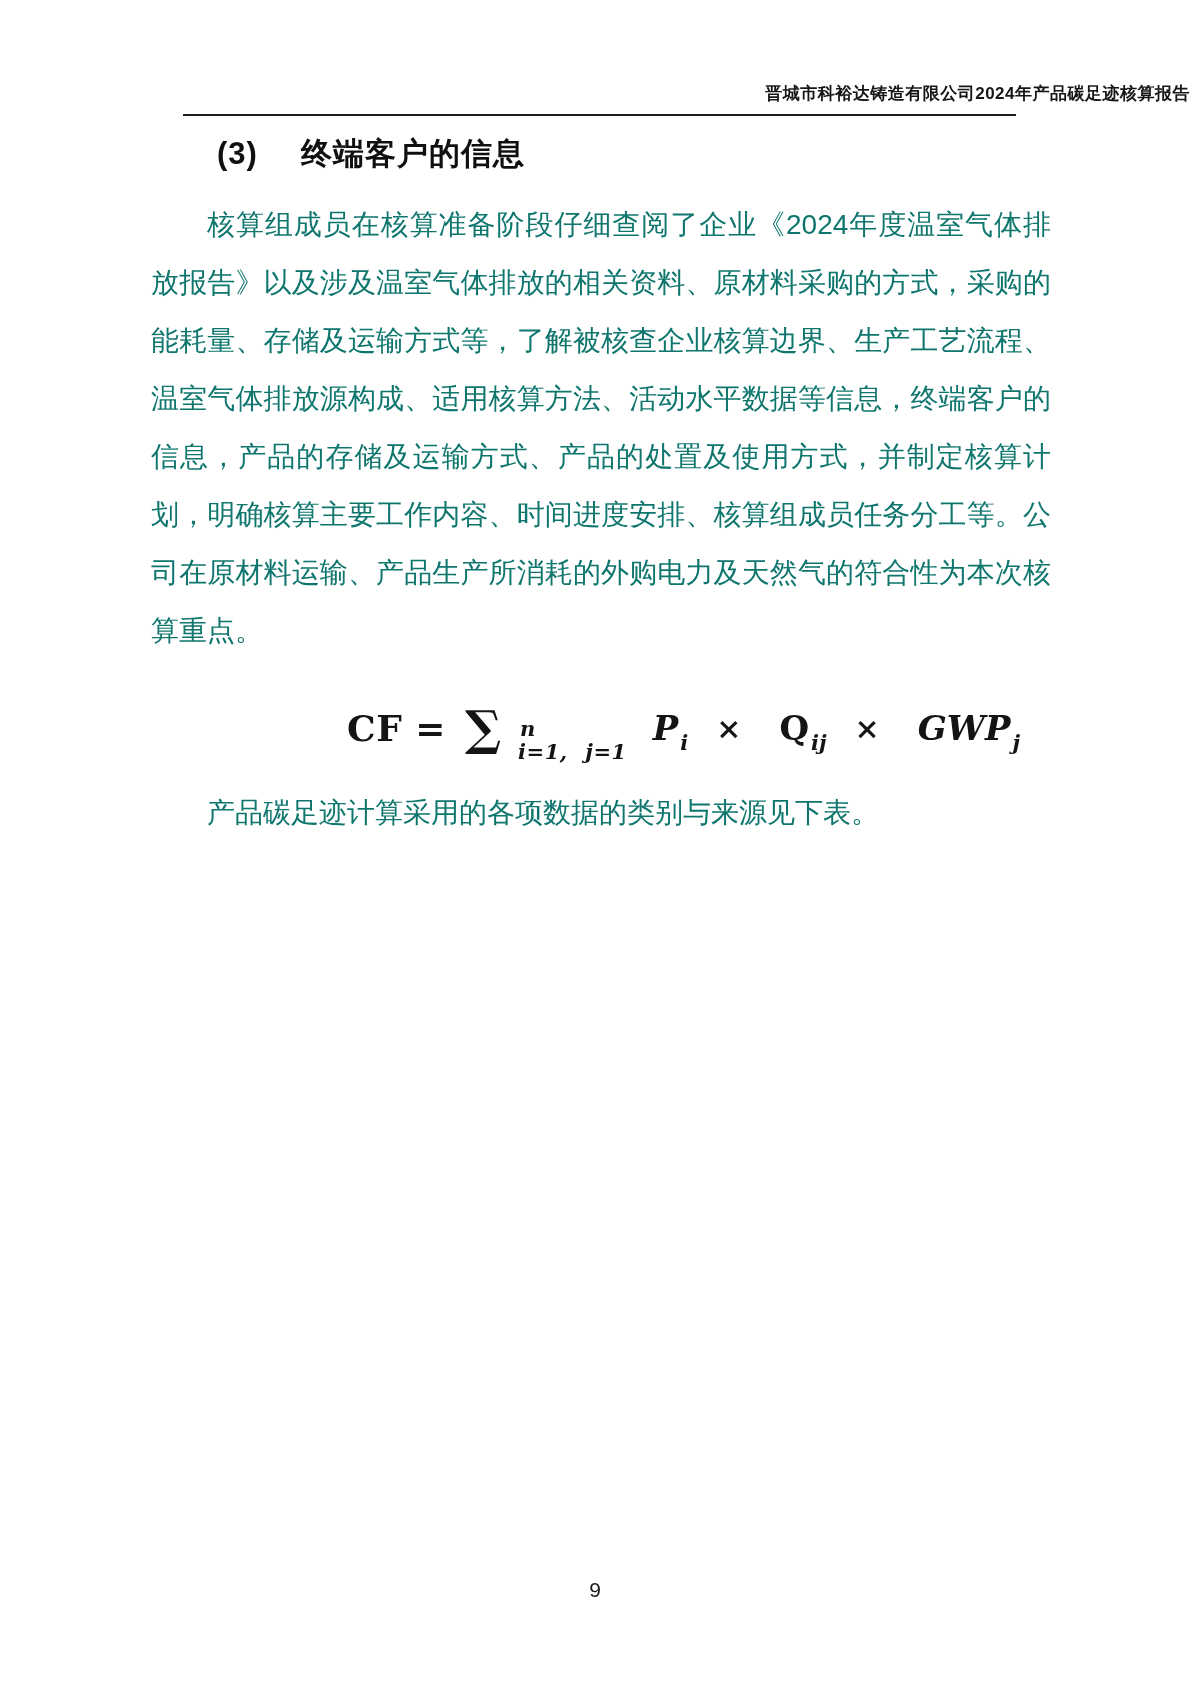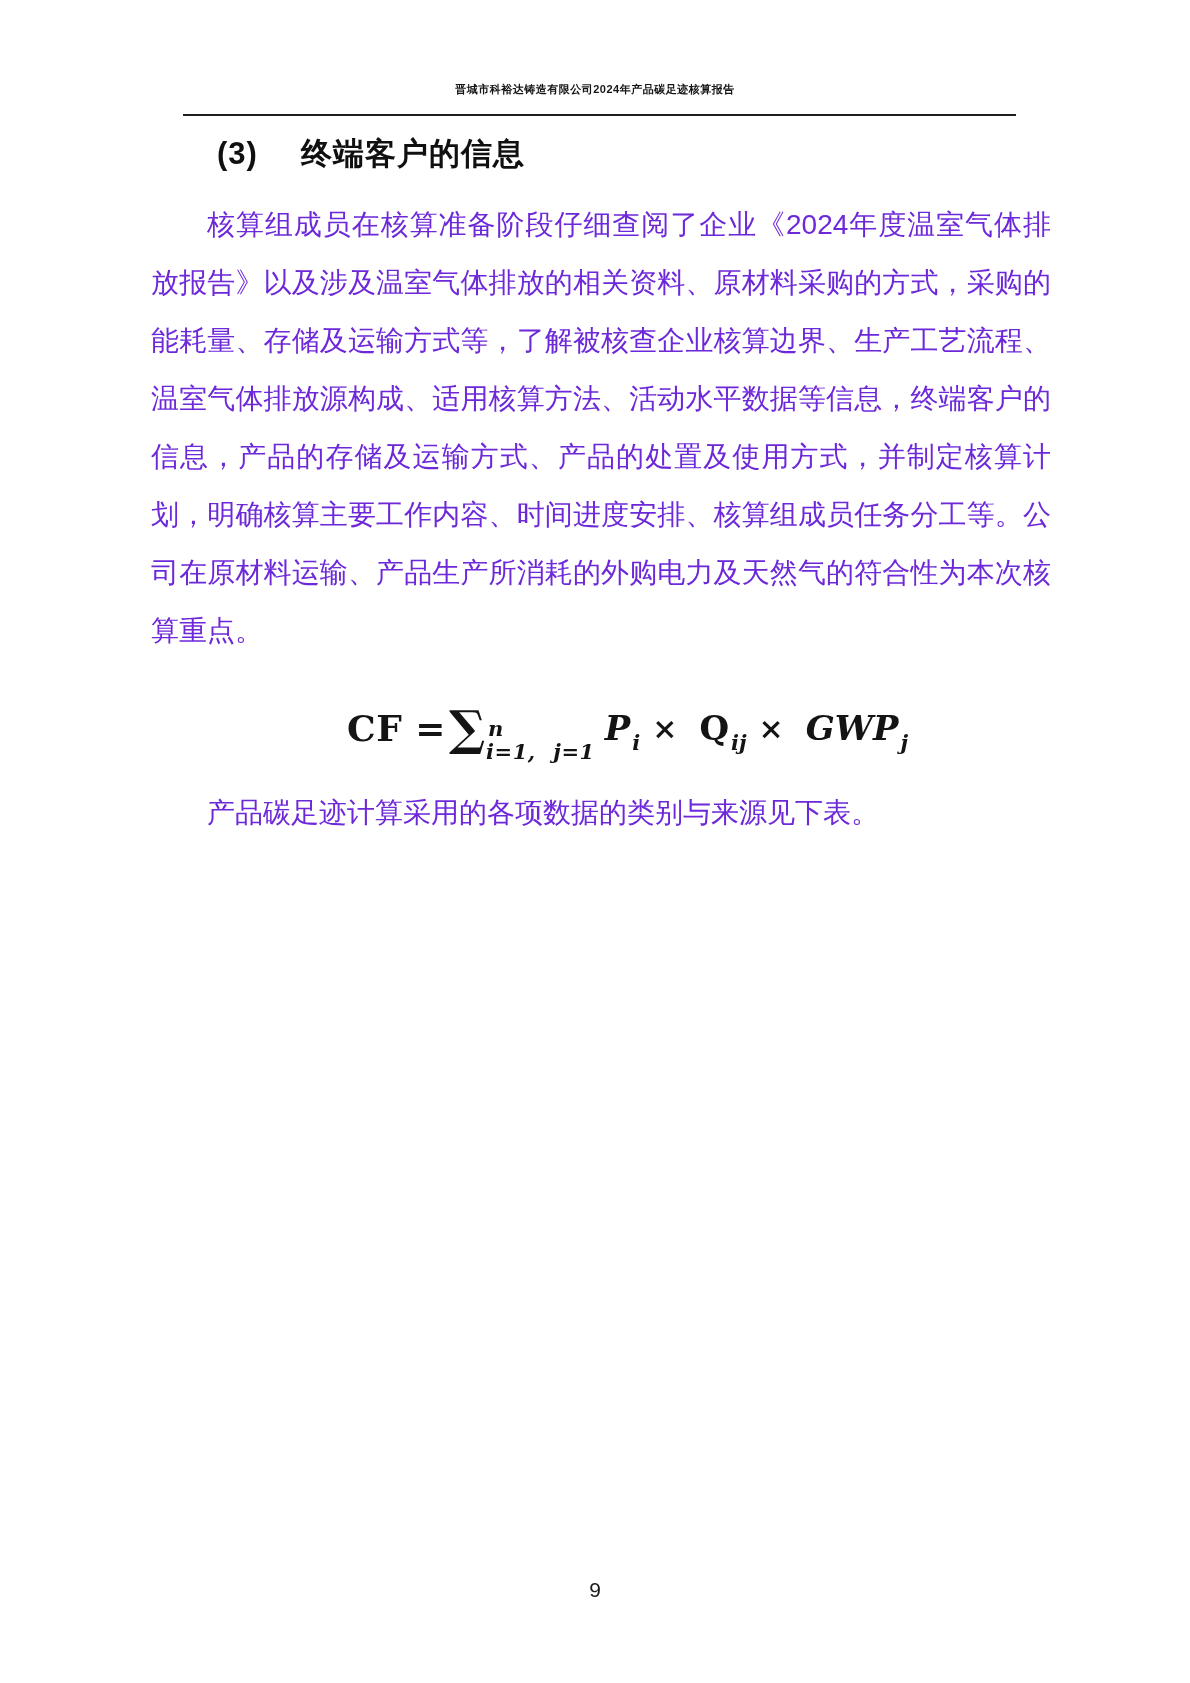--- a/index.html
+++ b/index.html
@@ -10,22 +10,22 @@
     background: #ffffff;
     font-family: "Liberation Sans", sans-serif;
     color: #121212;
     overflow: hidden;
   }
   .header-title {
     position: absolute;
     top: 82px;
     left: 0;
     width: 100%;
-    text-align: center;
-    font-size: 11px;
+    text-align: right;
+    font-size: 17px;
     font-weight: 700;
     letter-spacing: 0.5px;
     color: #161616;
   }
   .header-rule {
     position: absolute;
     top: 114px;
     left: 183px;
     width: 833px;
     height: 2px;
@@ -48,21 +48,21 @@
     letter-spacing: 1px;
     color: #101010;
   }
   .body {
     margin: 0;
     font-size: 28px;
     line-height: 58px;
     font-weight: 400;
     text-align: justify;
     text-indent: 2em;
-    color: #6d28d9;
+    color: #0f766e;
   }
   .p-first { margin-top: 20px; }
   .h23 {
     margin: 10px 0 0 0;
     height: 44px;
     line-height: 44px;
     font-size: 31px;
     font-weight: 700;
     color: #0d0d0d;
   }
@@ -72,20 +72,21 @@
     height: 84px;
     width: fit-content;
     margin-left: 196px;
     display: flex;
     align-items: center;
     font-family: "DejaVu Serif", "Liberation Serif", serif;
     font-weight: 700;
     font-size: 34px;
     color: #141414;
     white-space: nowrap;
+    gap: 16px;
   }
   .cf { font-size: 36px; letter-spacing: 0.5px; }
   .sigma { font-size: 48px; line-height: 1; margin-left: 3px; }
   .limits {
     display: inline-flex;
     flex-direction: column;
     align-items: flex-start;
     font-size: 21px;
     line-height: 1.1;
     font-style: italic;

